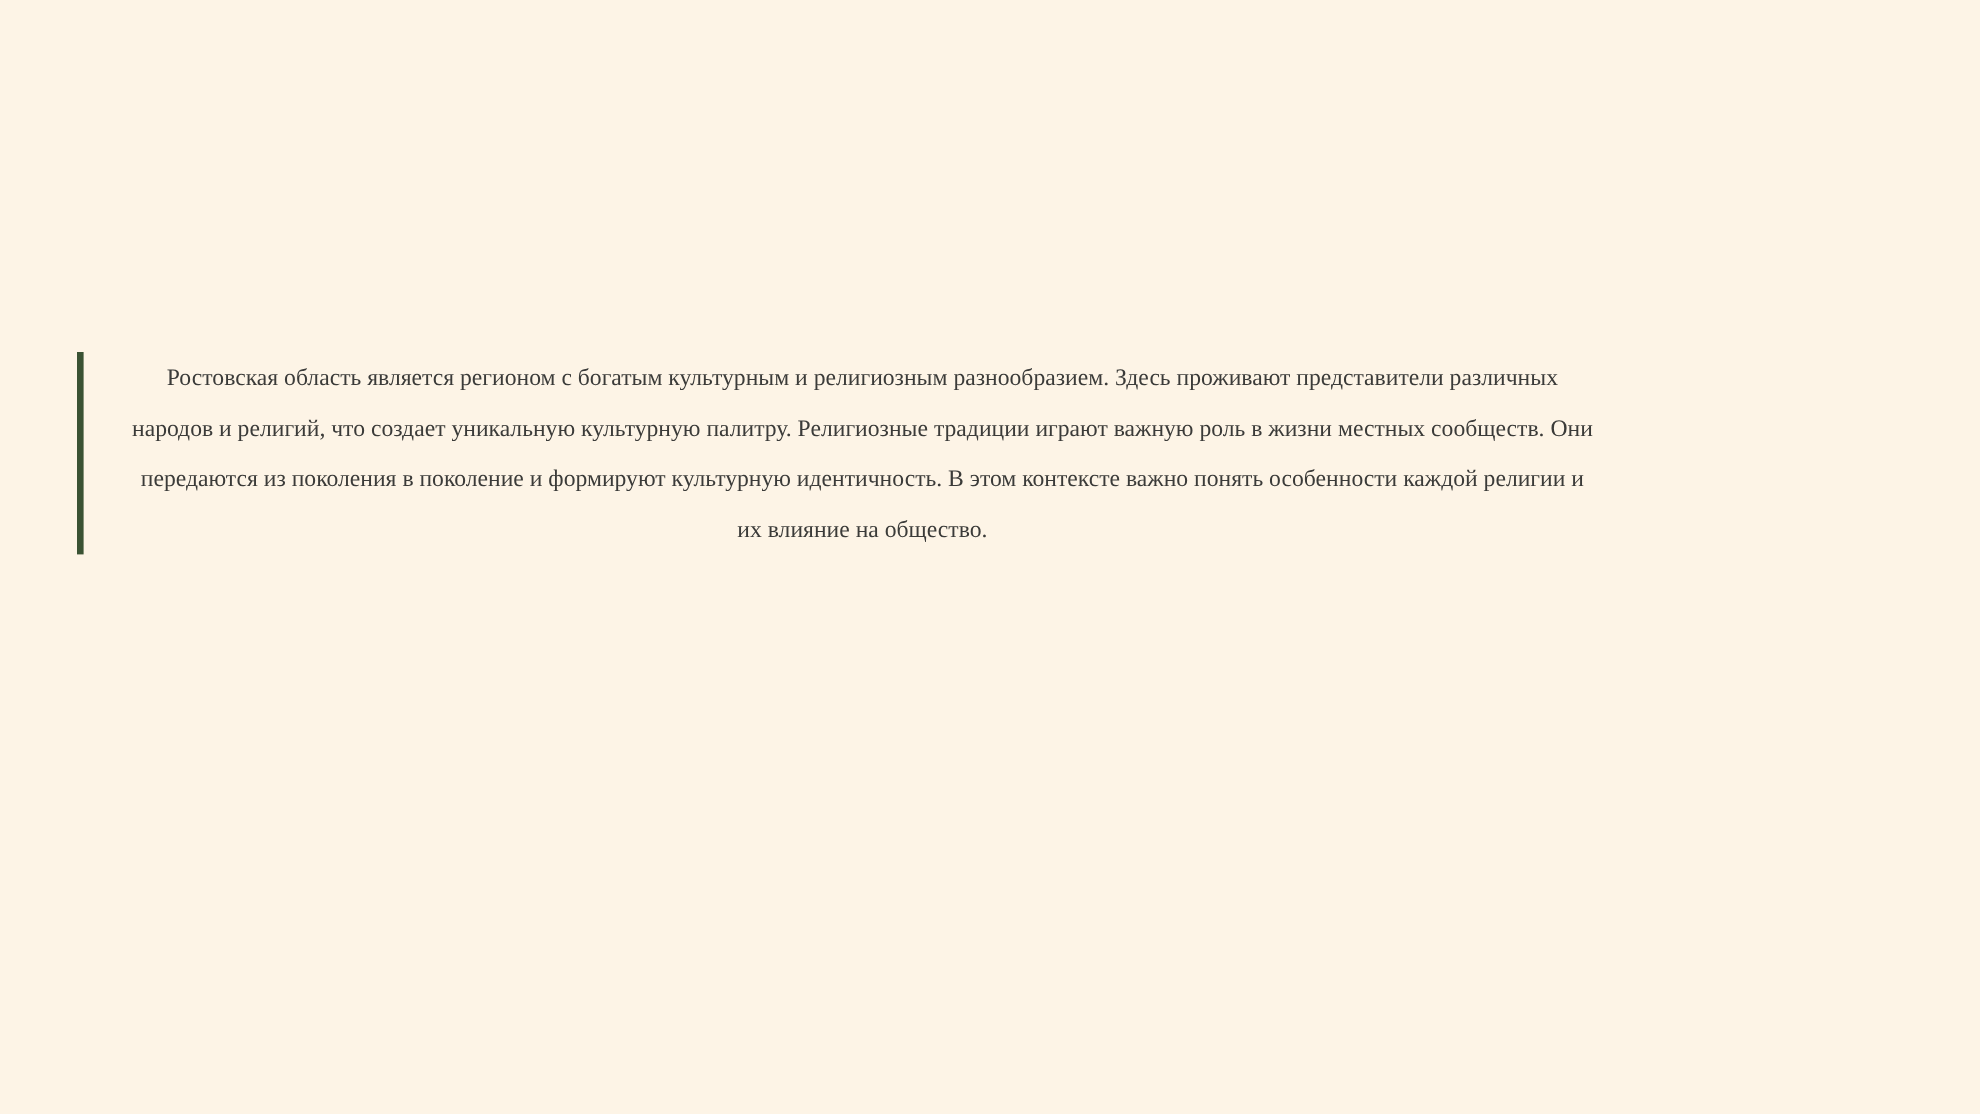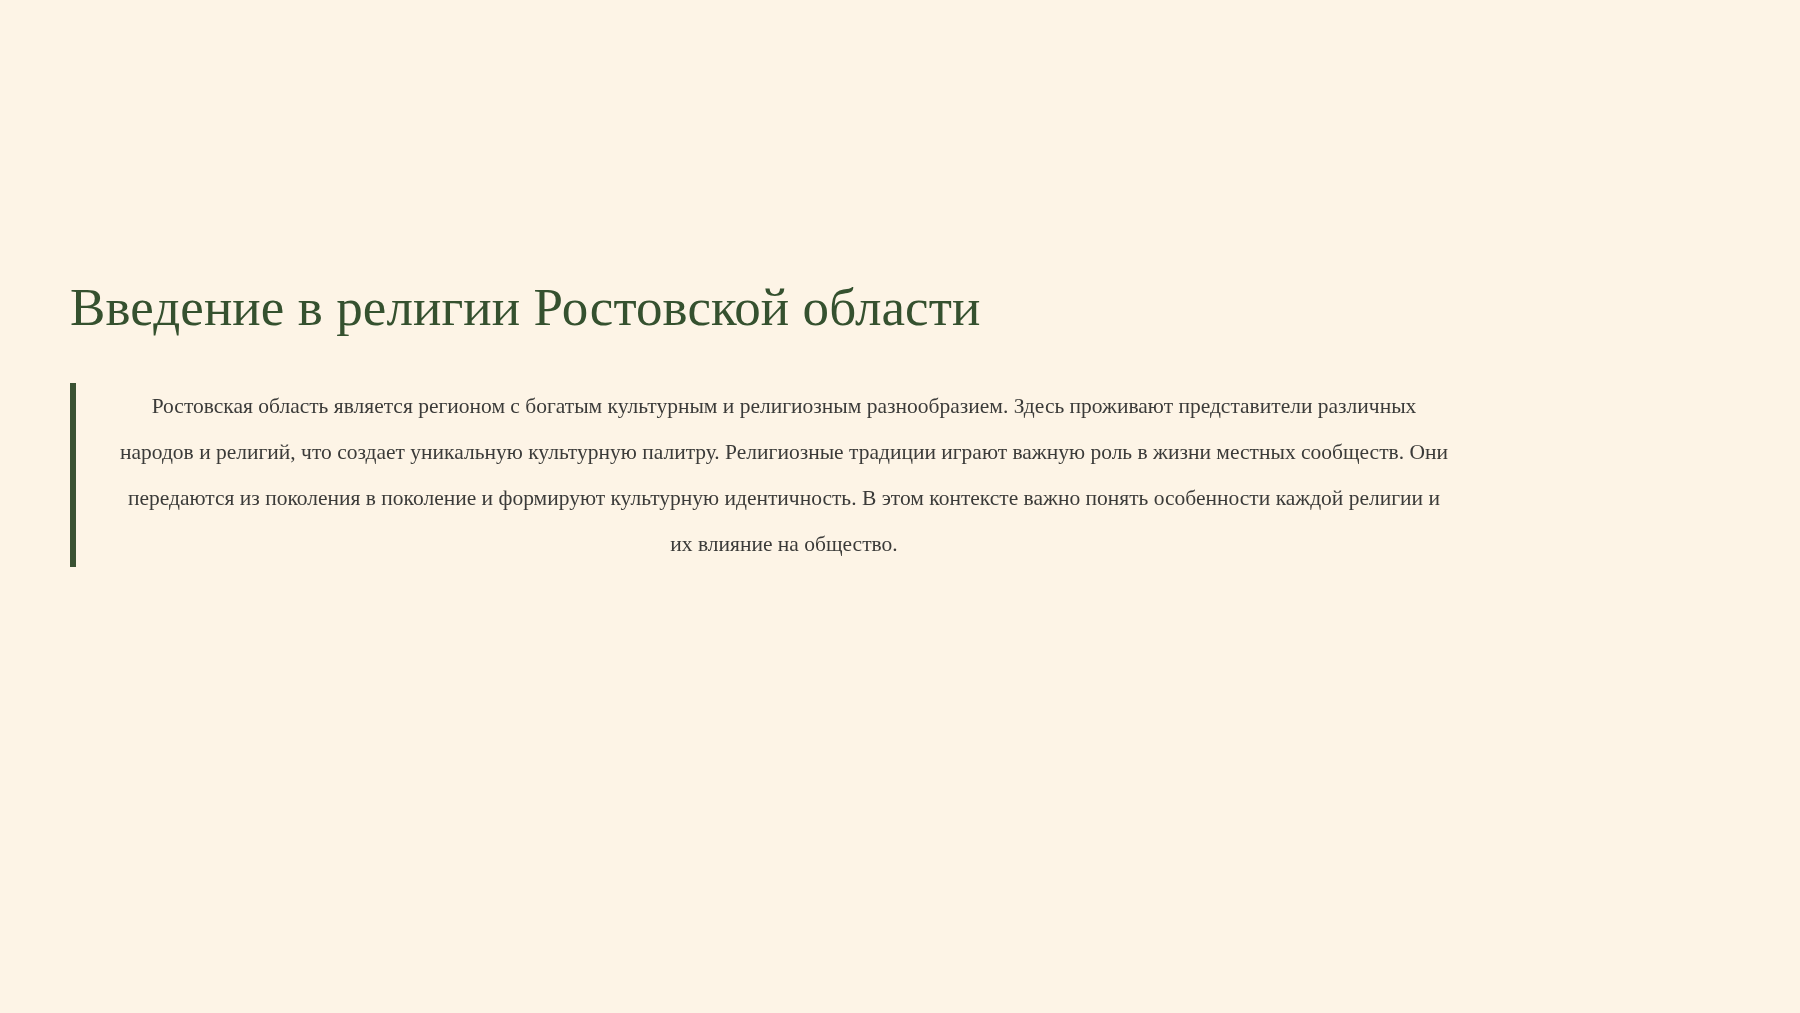--- a/index.html
+++ b/index.html
@@ -60,21 +60,20 @@
     text-align: center;
   }
 </style>
 </head>
 <body>
 
 <div class="slide">
 
   <div class="content">
 
-    <h1 class="slide-title">Введение в религии Ростовской области</h1>
 
     <div class="body-block">
       <p class="body-paragraph">Ростовская область является регионом с богатым культурным и религиозным разнообразием. Здесь проживают представители различных народов и религий, что создает уникальную культурную палитру. Религиозные традиции играют важную роль в жизни местных сообществ. Они передаются из поколения в поколение и формируют культурную идентичность. В этом контексте важно понять особенности каждой религии и их влияние на общество.</p>
     </div>
 
   </div>
 
 </div>
 
 </body></html>

